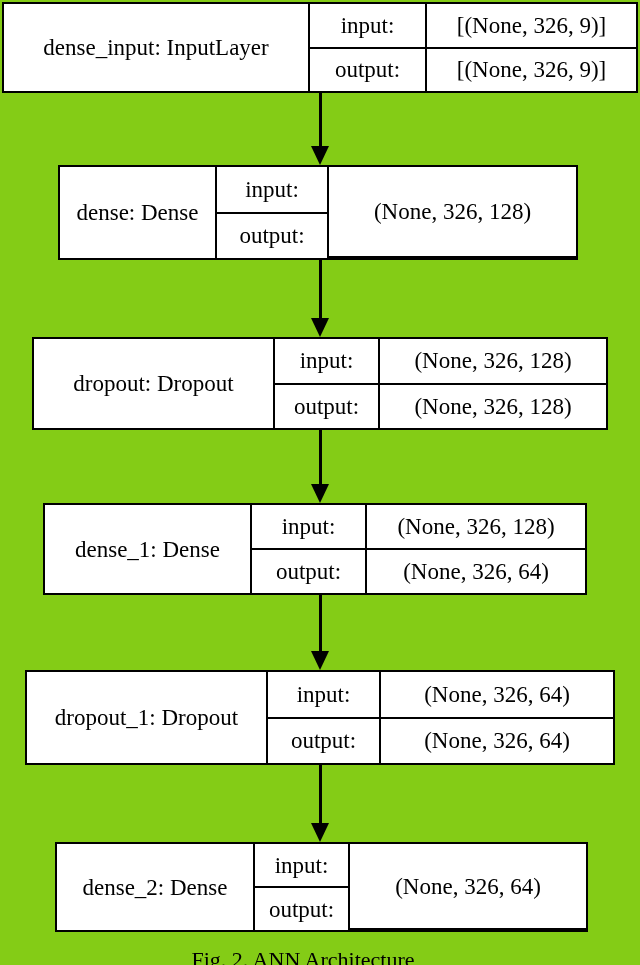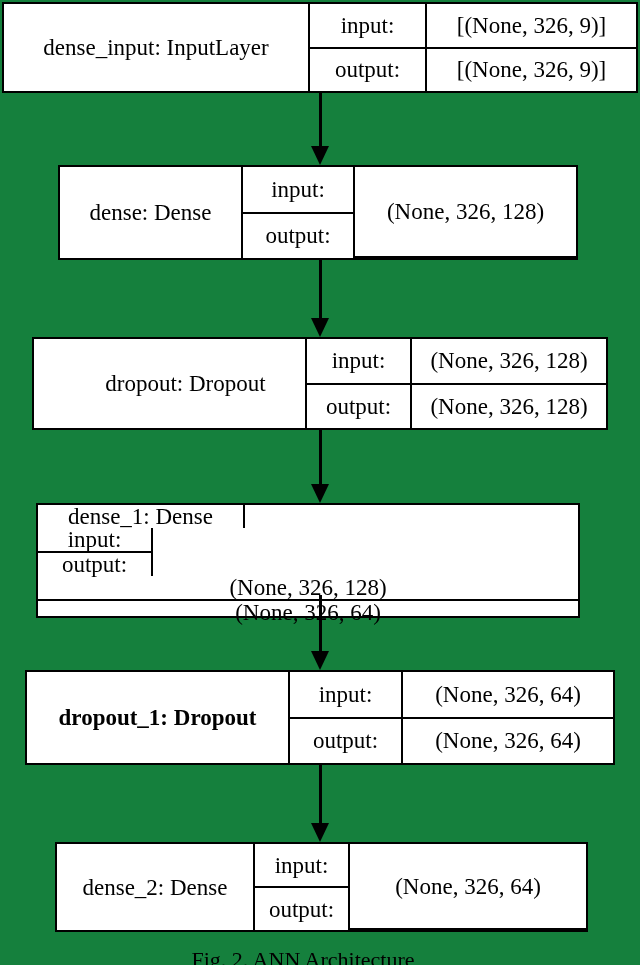--- a/index.html
+++ b/index.html
@@ -1,19 +1,19 @@
 <!DOCTYPE html>
 <html><head>
 <meta charset="utf-8">
 <style>
   html,body{margin:0;padding:0;background:#ffffff;}
   #stage{
     position:relative;
     width:640px;height:965px;
-    background:#15803d;
+    background:#84cc16;
     overflow:hidden;
     font-family:"Liberation Serif","DejaVu Serif",serif;
     color:#000;
   }
   
   .node{
     position:absolute;
     display:flex;
     border:2px solid #000;
     background:#fff;
@@ -37,27 +37,27 @@
   }
   .keycol{border-right:2px solid #000;}
   .valcol{flex:1 1 auto;font-family:Liberation Serif, serif;}
   .keycol .cell,.valcol .cell{flex:1 1 0;}
   .keycol .cell:first-child,.valcol .cell:first-child{border-bottom:2px solid #000;}
 
   
   .box1{left:2px;  top:2px;  width:636px;height:91px;}
   .box1 .label-cell{width:306px;} .box1 .keycol{width:117px;}
   .box2{left:58px; top:165px;width:520px;height:95px;}
-  .box2 .label-cell{width:183px;} .box2 .keycol{width:112px;}
-  .box3{left:32px; top:337px;width:576px;height:93px;padding-left:32px;}
+  .box2 .label-cell{width:157px;} .box2 .keycol{width:112px;}
+  .box3{left:32px; top:337px;width:576px;height:93px;}
   .box3 .label-cell{width:241px;} .box3 .keycol{width:105px;}
-  .box4{left:36px; top:503px;width:544px;height:115px;flex-direction:column;}
+  .box4{left:43px; top:503px;width:544px;height:92px;}
   .box4 .label-cell{width:207px;} .box4 .keycol{width:115px;}
   .box5{left:25px; top:670px;width:590px;height:95px;}
-  .box5 .label-cell{width:263px;font-weight:bold;} .box5 .keycol{width:113px;}
+  .box5 .label-cell{width:241px;} .box5 .keycol{width:113px;}
   .box6{left:55px; top:842px;width:533px;height:90px;}
   .box6 .label-cell{width:198px;} .box6 .keycol{width:95px;}
 
   
   .arrow{position:absolute;left:0;top:0;width:0;height:0;}
   .shaft{
     position:absolute;
     width:3px;background:#000;
     left:319px;
   }

